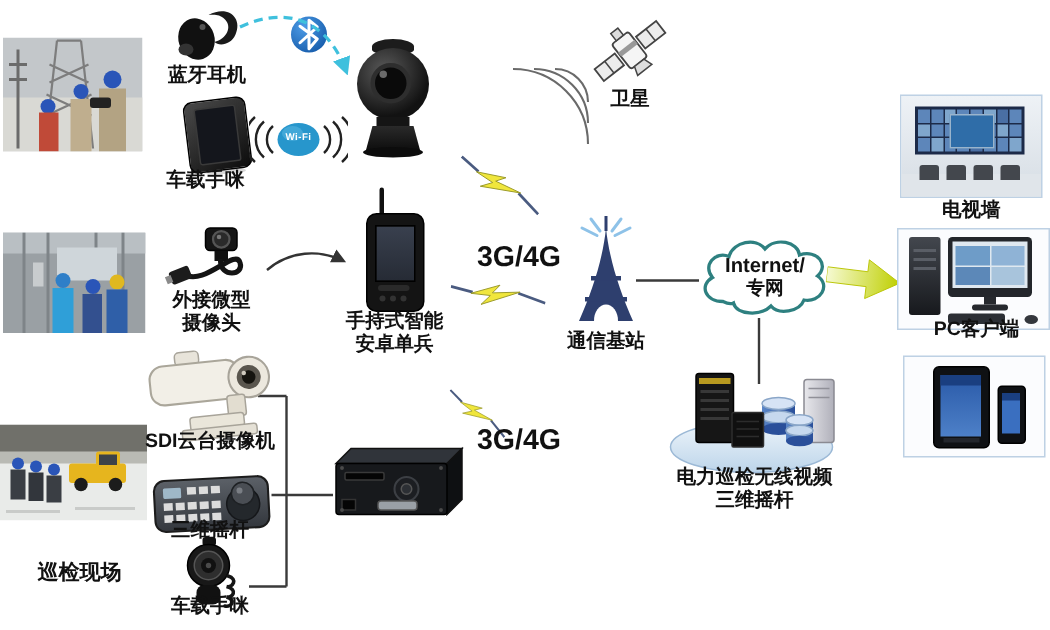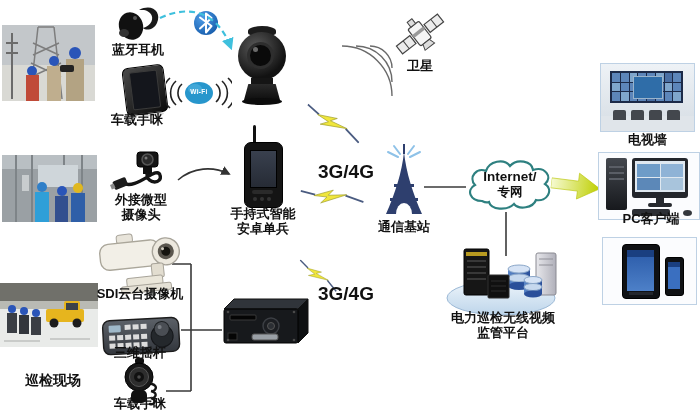--- a/index.html
+++ b/index.html
@@ -502,20 +502,20 @@
   <div class="lbl f13" style="left:399px;top:58px;width:42px;">卫星</div>
   <div class="lbl f15" style="left:318px;top:161px;width:56px;">3G/4G</div>
   <div class="lbl f13" style="left:106px;top:192px;width:70px;">外接微型
 摄像头</div>
   <div class="lbl f13" style="left:222px;top:206px;width:82px;">手持式智能
 安卓单兵</div>
   <div class="lbl f13" style="left:370px;top:219px;width:68px;">通信基站</div>
   <div class="lbl f13" style="left:620px;top:132px;width:55px;text-align:center;">电视墙</div>
   <div class="lbl f13" style="left:616px;top:211px;width:70px;">PC客户端</div>
   <div class="lbl f13" style="left:442px;top:310px;width:122px;">电力巡检无线视频
-监管平台</div>
+三维摇杆</div>
   <div class="lbl f13" style="left:88px;top:286px;width:104px;">SDI云台摄像机</div>
   <div class="lbl f13" style="left:106px;top:345px;width:68px;">三维摇杆</div>
   <div class="lbl f13" style="left:104px;top:396px;width:72px;">车载手咪</div>
-  <div class="lbl f14" style="left:18px;top:373px;width:70px;font-family:Liberation Mono, monospace;">巡检现场</div>
+  <div class="lbl f14" style="left:18px;top:373px;width:70px;">巡检现场</div>
   <div class="lbl f15" style="left:318px;top:283px;width:56px;">3G/4G</div>
 
 </div>
 
 </body></html>

